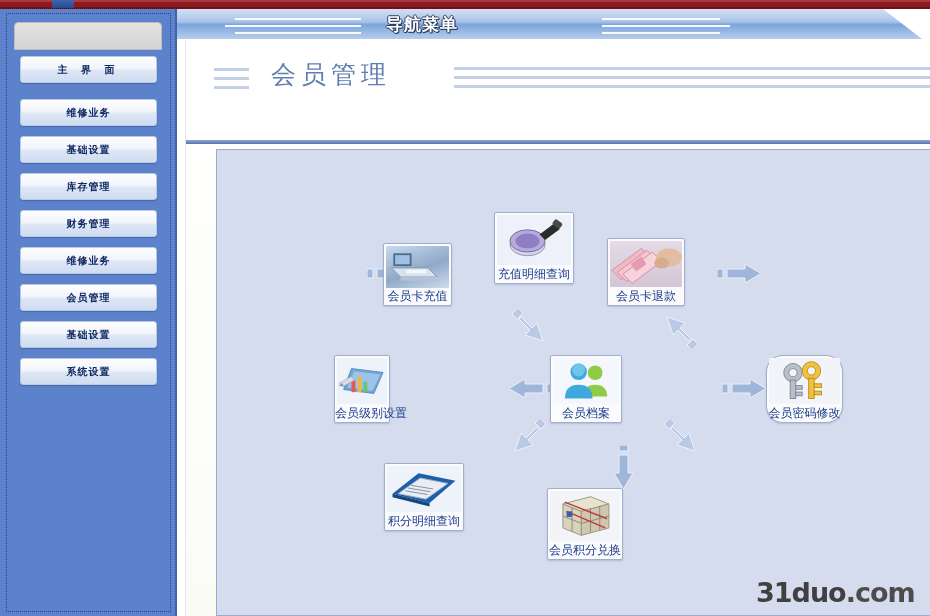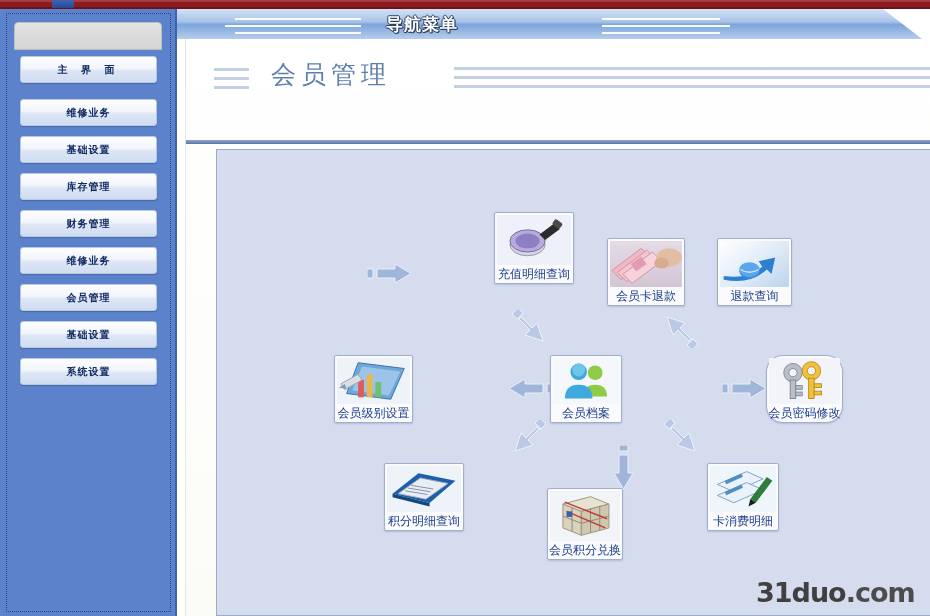--- a/index.html
+++ b/index.html
@@ -214,20 +214,32 @@
           <path d="M27 7 L16 18 L11 13 L5 31 L23 25 L18 20 L29 9 Z"></path>
         </g>
       </svg>
       <svg class="arrow" style="left:445px;top:270px;" width="38" height="38">
         <g fill="#b9c9e6" stroke="#eef2fb" stroke-width="1">
           <path d="M2 4 L8 -2 L13 3 L7 9 Z"></path>
           <path d="M11 7 L22 18 L27 13 L33 31 L15 25 L20 20 L9 9 Z"></path>
         </g>
       </svg>
 
+      <div class="tile" style="left:166px;top:93px;width:69px;height:63px;">
+        <div class="thumb" style="height:42px;background:linear-gradient(160deg,#c7d9ef,#8fa9c9 55%,#cfdcec);">
+          <svg width="100%" height="100%" viewBox="0 0 69 42">
+            <rect x="8" y="6" width="20" height="14" fill="#4e6a90"></rect>
+            <rect x="10" y="8" width="16" height="10" fill="#9fc0e0"></rect>
+            <path d="M6 22 L46 22 L56 32 L16 32 Z" fill="#d8e2ee" stroke="#8193ab"></path>
+            <path d="M16 32 L56 32 L56 36 L16 36 Z" fill="#b3c2d4"></path>
+            <rect x="22" y="24" width="22" height="4" fill="#f2f6fa"></rect>
+          </svg>
+        </div>
+        <div class="lab">会员卡充值</div>
+      </div>
 
       <div class="tile" style="left:277px;top:62px;width:80px;height:72px;">
         <div class="thumb" style="height:50px;background:#eef1f9;">
           <svg width="100%" height="100%" viewBox="0 0 80 50">
             <ellipse cx="33" cy="30" rx="19" ry="12" fill="#d5d7e8" stroke="#8d90a8"></ellipse>
             <ellipse cx="33" cy="26" rx="19" ry="12" fill="#b9a9dd" stroke="#6f6a93"></ellipse>
             <ellipse cx="33" cy="26" rx="13" ry="8" fill="#8e7fc4"></ellipse>
             <path d="M46 19 L62 7 L68 13 L52 25 Z" fill="#2b2b2b"></path>
             <rect x="60" y="4" width="10" height="7" rx="2" fill="#4a4a4a" transform="rotate(38 65 8)"></rect>
           </svg>
@@ -244,33 +256,22 @@
               <path d="M14 34 L46 10 L56 20 L24 44 Z" fill="#f7d2da" stroke="#cf8ea1"></path>
               <rect x="24" y="18" width="14" height="10" fill="#e49ab0" transform="rotate(-36 31 23)"></rect>
             </g>
             <ellipse cx="64" cy="16" rx="14" ry="10" fill="#e3bda2"></ellipse>
             <ellipse cx="56" cy="22" rx="8" ry="6" fill="#d7ab8f"></ellipse>
           </svg>
         </div>
         <div class="lab">会员卡退款</div>
       </div>
 
-      <div class="tile" style="left:500px;top:88px;width:75px;height:68px;">
-        <div class="thumb" style="height:46px;background:linear-gradient(140deg,#ffffff,#dbe8f6 60%,#b9d3ef);">
-          <svg width="100%" height="100%" viewBox="0 0 75 46">
-            <path d="M4 36 Q30 40 46 26 L42 20 L60 16 L56 34 L51 29 Q32 46 4 40 Z" fill="#2f7fd0"></path>
-            <ellipse cx="32" cy="31" rx="11" ry="8" fill="#3c8fe0"></ellipse>
-            <ellipse cx="32" cy="29" rx="11" ry="8" fill="#59a6ee"></ellipse>
-            <path d="M22 29 q10 6 20 0" stroke="#cfe6fb" fill="none" stroke-width="1.5"></path>
-          </svg>
-        </div>
-        <div class="lab">退款查询</div>
-      </div>
-
-      <div class="tile" style="left:117px;top:205px;width:79px;height:68px;">
+
+      <div class="tile" style="left:117px;top:205px;width:56px;height:68px;">
         <div class="thumb" style="height:46px;background:#eef2f9;">
           <svg width="100%" height="100%" viewBox="0 0 76 46">
             <path d="M22 4 L70 10 L56 42 L10 36 Z" fill="#6fa7da" stroke="#3a6fa8"></path>
             <path d="M26 8 L66 13 L54 38 L16 33 Z" fill="#9cc4e8"></path>
             <rect x="22" y="22" width="6" height="18" fill="#e05a5a"></rect>
             <rect x="31" y="16" width="6" height="24" fill="#e8b94a"></rect>
             <rect x="40" y="24" width="6" height="16" fill="#6fc06f"></rect>
             <path d="M4 26 L22 16 L26 22 L8 32 Z" fill="#d8dde6" stroke="#9aa3b2"></path>
             <path d="M2 30 L8 26 L10 31 Z" fill="#8e96a6"></path>
           </svg>
@@ -343,33 +344,20 @@
                 <path d="M34 33 L64 25"></path>
             </g>
             <path d="M16 10 L62 28" stroke="#c03a3a" stroke-width="1.5" fill="none"></path>
             <path d="M18 20 L60 38" stroke="#c03a3a" stroke-width="1.5" fill="none"></path>
             <rect x="18" y="20" width="6" height="6" fill="#3a5fa8"></rect>
           </svg>
         </div>
         <div class="lab">会员积分兑换</div>
       </div>
 
-      <div class="tile" style="left:490px;top:313px;width:72px;height:68px;">
-        <div class="thumb" style="height:46px;background:#eef6fc;">
-          <svg width="100%" height="100%" viewBox="0 0 72 46">
-            <path d="M8 18 L40 4 L58 12 L26 26 Z" fill="#e9f2fa" stroke="#7d9bbb"></path>
-            <rect x="16" y="10" width="20" height="4" fill="#4d8fc4" transform="rotate(-24 26 12)"></rect>
-            <path d="M8 30 L40 16 L58 24 L26 38 Z" fill="#e9f2fa" stroke="#7d9bbb"></path>
-            <rect x="16" y="22" width="20" height="4" fill="#4d8fc4" transform="rotate(-24 26 24)"></rect>
-            <path d="M44 34 L62 10 L68 14 L50 38 Z" fill="#2f7d3a"></path>
-            <path d="M44 34 L50 38 L42 42 Z" fill="#1d1d1d"></path>
-          </svg>
-        </div>
-        <div class="lab">卡消费明细</div>
-      </div>
 
     </div>
   </div>
 </div>
 
 <div id="wm">
   <span class="a">31duo</span><span class="b">.com</span>
 </div>
 
 </body></html>

